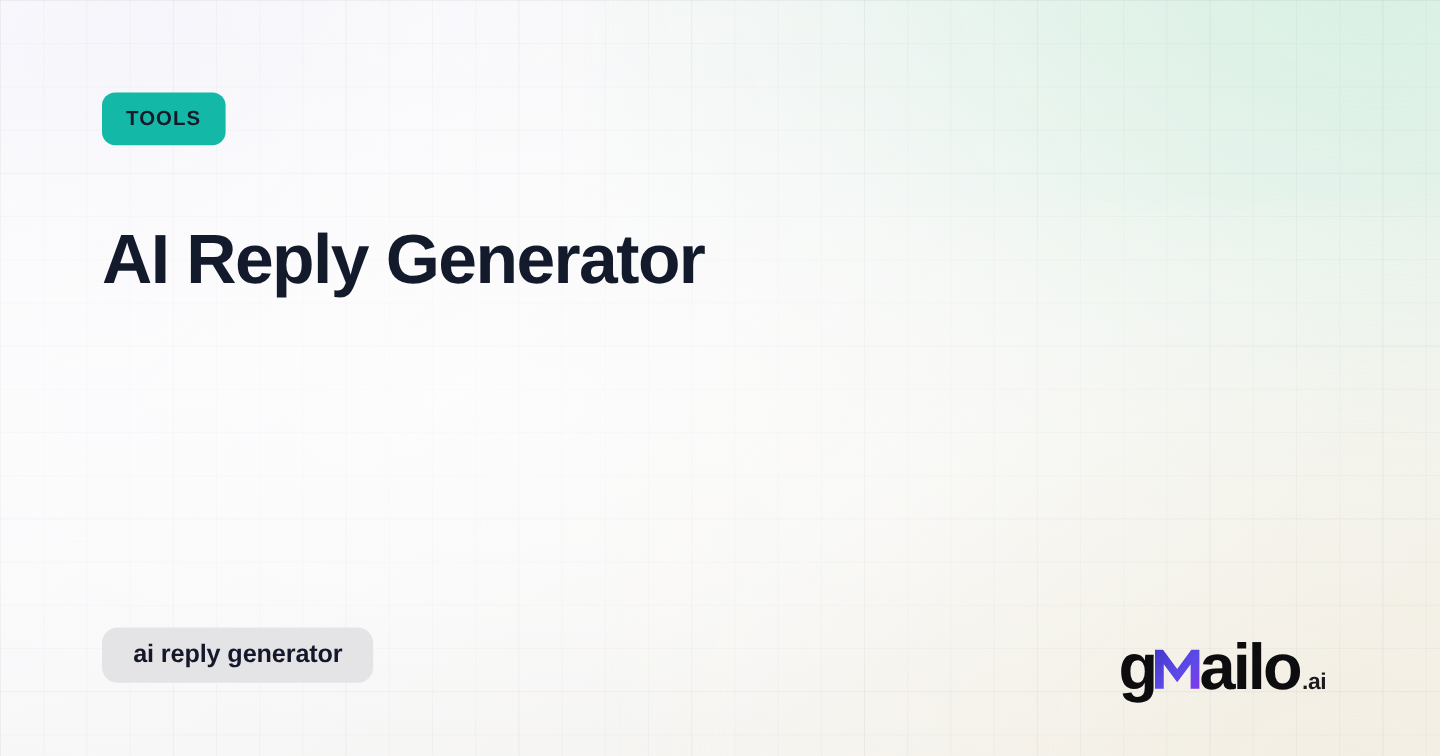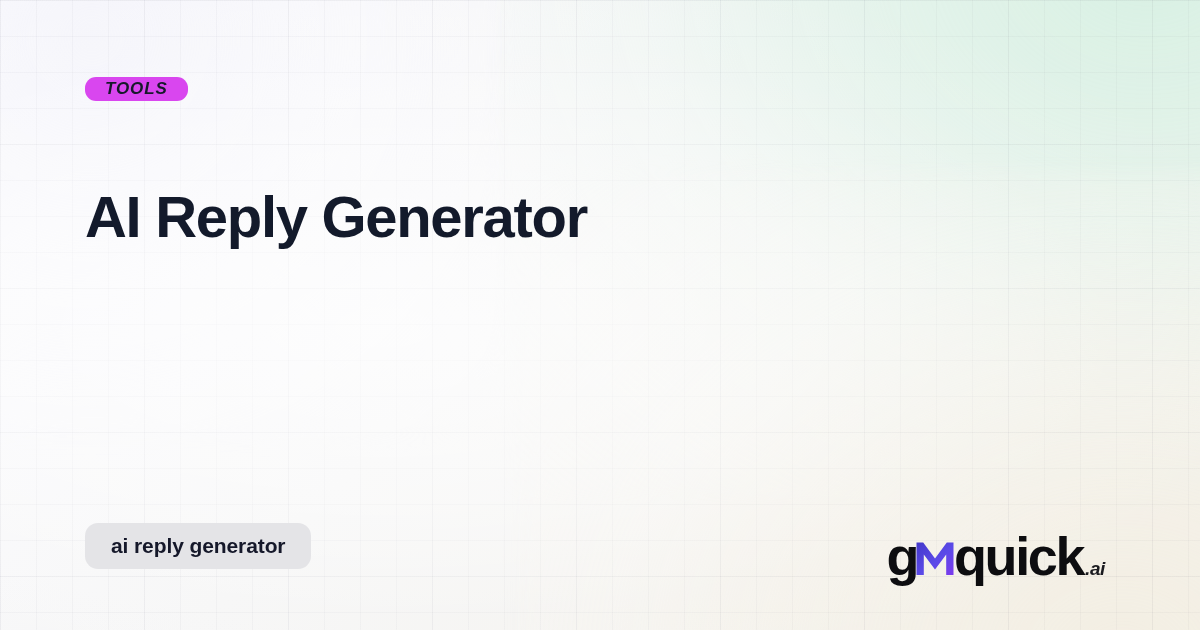--- a/index.html
+++ b/index.html
@@ -120,32 +120,31 @@
     position: absolute;
     inset: 0;
     z-index: 5;
   }
 
   
   .eyebrow-pill {
     position: absolute;
     left: 85px;
     top: 77px;
-    height: 24px;
+    height: 44px;
     display: inline-flex;
     align-items: center;
     padding: 0 20px;
     border-radius: 11px;
-    background: #d946ef;
+    background: #14b8a6;
     color: #16192a;
     font-size: 17px;
     font-weight: bold;
     letter-spacing: 0.9px;
     white-space: nowrap;
-    font-style: italic;
   }
 
   
   .headline {
     position: absolute;
     left: 85px;
     top: 186px;
     width: 1000px;
     font-size: 58px;
     line-height: 1.06;
@@ -225,21 +224,20 @@
     height: 38px;
   }
 
   .brand-tld {
     display: inline-block;
     font-size: 19px;
     font-weight: bold;
     letter-spacing: -0.4px;
     color: #1a1a1f;
     margin-left: 2px;
-    font-style: italic;
   }
 </style>
 </head>
 <body>
 
 <div class="og-card">
 
   <div class="bg-base"></div>
   <div class="bg-lavender"></div>
   <div class="bg-mint"></div>
@@ -267,20 +265,20 @@
               <linearGradient id="mgrad" x1="0" y1="0" x2="1" y2="1">
                 <stop offset="0%" stop-color="#4338ca"></stop>
                 <stop offset="55%" stop-color="#5b4ae8"></stop>
                 <stop offset="100%" stop-color="#7c3aed"></stop>
               </linearGradient>
             </defs>
             <path d="M1.5 37 L1.5 4.5 L8.2 4.5 L20 20.5 L31.8 4.5 L38.5 4.5 L38.5 37 L31.2 37 L31.2 16.6 L20 31.6 L8.8 16.6 L8.8 37 Z" fill="url(#mgrad)"></path>
           </svg>
         </span>
 
-        <span class="brand-ailo">quick</span>
+        <span class="brand-ailo">ailo</span>
 
         <span class="brand-tld">.ai</span>
       </div>
     </div>
 
   </div>
 </div>
 
 </body></html>

